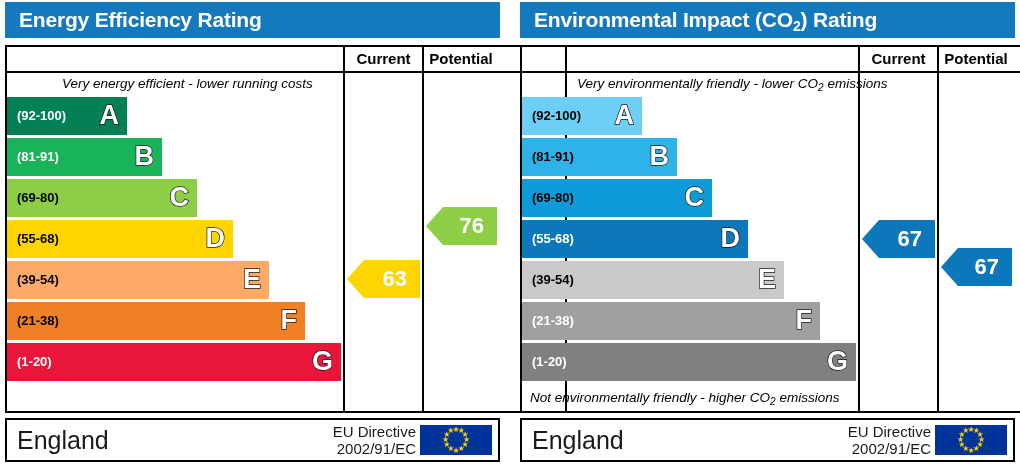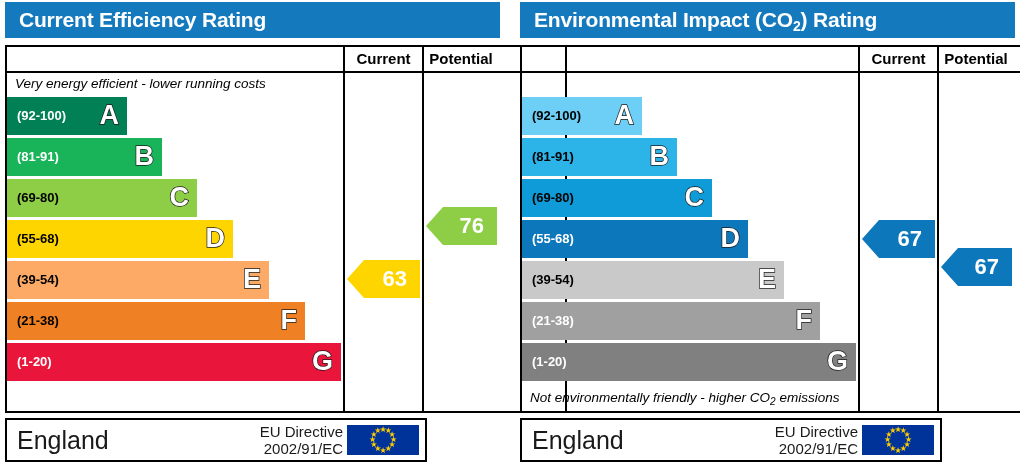--- a/index.html
+++ b/index.html
@@ -97,21 +97,21 @@
     position: absolute;
     left: 8px;
     width: 330px;
     height: 22px;
     line-height: 22px;
     font-size: 13.5px;
     font-style: italic;
     color: #000000;
     white-space: nowrap;
   }
-  .note.top    { top: 26px; }
+  .note.top    { top: 26px; margin-left: 47px; }
   .note.bottom { top: 340px; }
   .note sub {
     font-size: 10px;
     vertical-align: baseline;
     position: relative;
     top: 3px;
   }
 
   
   .bands {
@@ -166,21 +166,21 @@
     clip-path: polygon(17px 0, 100% 0, 100% 100%, 17px 100%, 0 50%);
   }
   .arrow.cur { left: 340px; width: 73px; }
   .arrow.pot { left: 419px; width: 71px; margin-top: 28px; }
 
   
   .footer {
     position: absolute;
     left: 5px;
     top: 418px;
-    width: 422px;
+    width: 495px;
     height: 44px;
     border: 2px solid #000000;
     box-sizing: border-box;
     background: #ffffff;
   }
   .country {
     position: absolute;
     left: 10px;
     top: 5px;
     font-size: 25px;
@@ -215,21 +215,21 @@
   }
 </style>
 </head>
 <body>
 
 <div class="page">
 
   <div class="epc left">
 
     <div class="epc-title">
-      <span>Current Efficiency Rating</span>
+      <span>Energy Efficiency Rating</span>
     </div>
 
     <div class="epc-table">
       <div class="hdr-row"></div>
       <div class="col-div c1"></div>
       <div class="col-div c2"></div>
 
       <div class="hdr-label current">Current</div>
       <div class="hdr-label potential">Potential</div>
 
@@ -301,20 +301,23 @@
     </div>
 
     <div class="epc-table">
       <div class="hdr-row"></div>
       <div class="col-div c1"></div>
       <div class="col-div c2"></div>
 
       <div class="hdr-label current">Current</div>
       <div class="hdr-label potential">Potential</div>
 
+      <div class="note top">
+        <span>Very environmentally friendly - lower CO</span><sub>2</sub><span> emissions</span>
+      </div>
 
       <div class="bands" id="environmental-bands">
           <div class="band" style="top: 0px; width: 120px; background: rgb(110, 207, 246);">
             <span class="band-range dark">(92-100)</span>
             <span class="band-letter">A</span>
           </div>
           <div class="band" style="top: 41px; width: 155px; background: rgb(44, 179, 232);">
             <span class="band-range dark">(81-91)</span>
             <span class="band-letter">B</span>
           </div>

